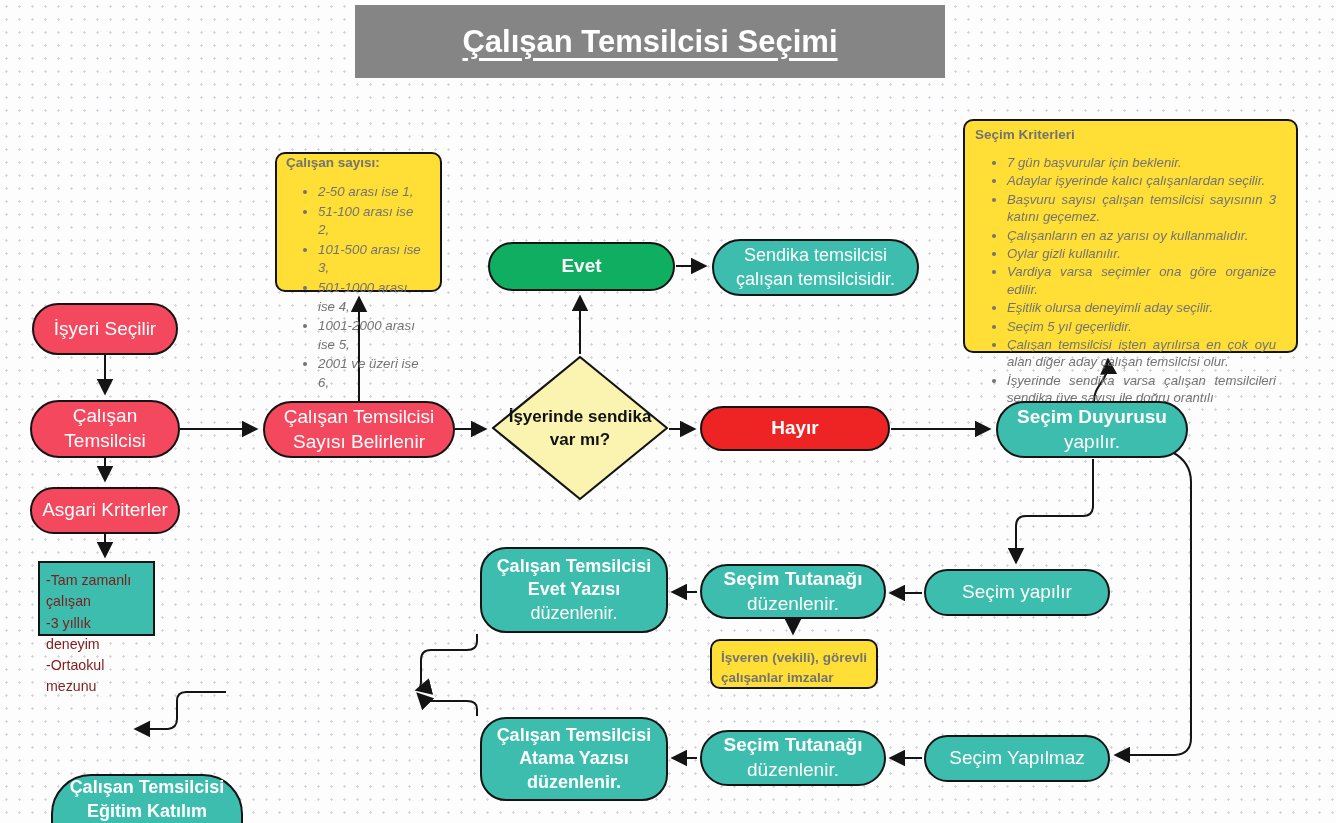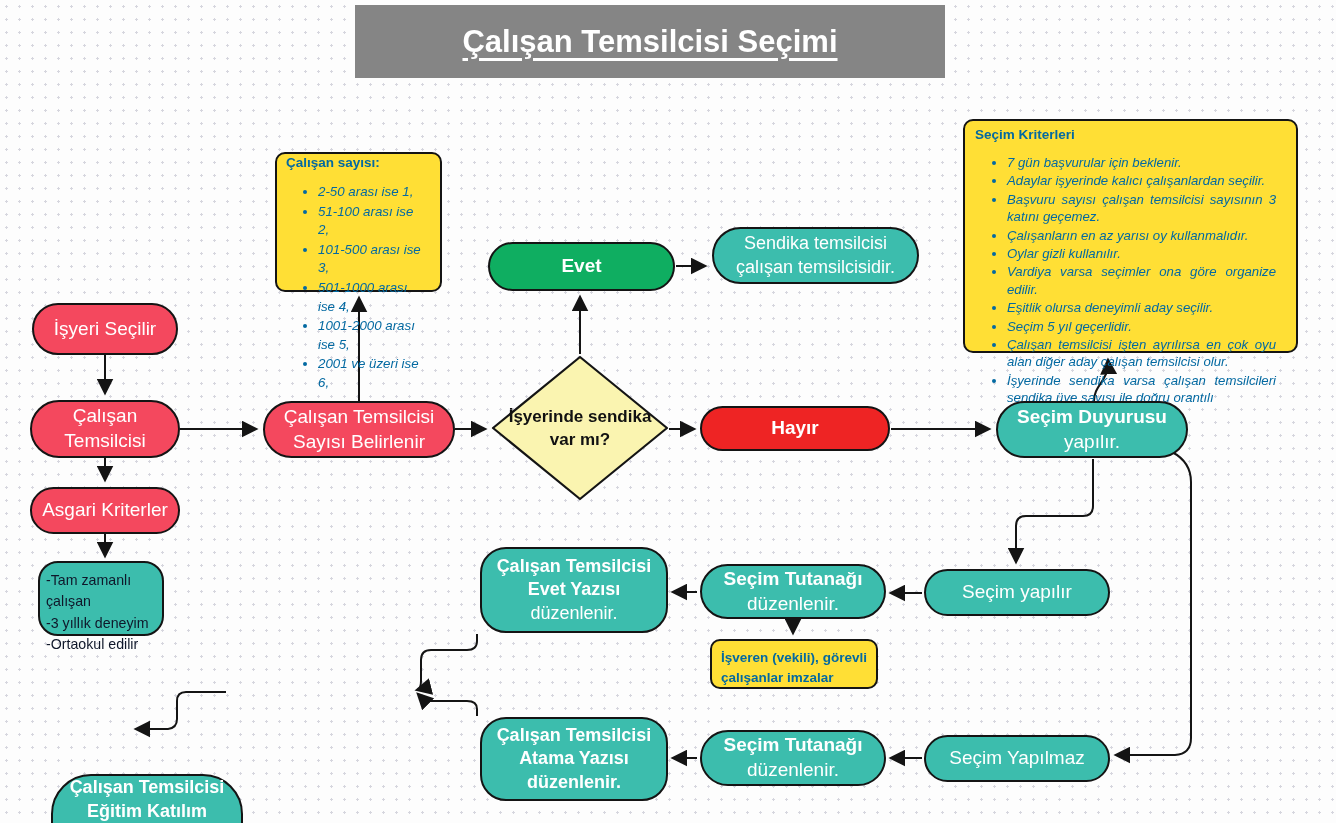--- a/index.html
+++ b/index.html
@@ -30,47 +30,47 @@
   .pink  { background:#F4485E; }
   .teal  { background:#3CBDAD; }
   .green { background:#0FAE61; font-weight:bold; }
   .red   { background:#EE2424; font-weight:bold; }
   .b { font-weight:bold; display:block; }
   .r { display:block; }
   .sm { font-size:18px; }
   .note {
     position:absolute; z-index:2; box-sizing:border-box;
     background:#FFDF35; border:2px solid #141414; border-radius:10px;
-    color:#0369a1; text-align:left;
+    color:#737373; text-align:left;
   }
   .note h4 { margin:0; font-size:13.5px; }
   .note ul { margin:10px; padding-left:22px;font-style:italic; }
   .note li { margin:1px 0; }
   #note-calisan-sayisi { left:275px; top:152px; width:167px; height:140px; padding:0 9px; font-size:13.3px; line-height:1.4; }
   #note-secim-kriterleri { left:963px; top:119px; width:335px; height:234px; padding:5px 10px; font-size:13.2px; line-height:1.32; }
   #note-secim-kriterleri li { text-align:justify; }
   #note-isveren { left:710px; top:639px; width:168px; height:50px; padding:7px 9px; font-size:13.5px; font-weight:bold; text-align:justify; line-height:1.45; }
   #kriter-listesi {
     position:absolute; z-index:2; box-sizing:border-box;
-    left:38px; top:561px; width:126px; height:75px;
-    background:#3CBDAD; border:2px solid #141414; border-radius:20px;
-    color:#0f172a; font-size:14.2px; line-height:1.5; padding:7px 6px; text-align:left;
+    left:38px; top:561px; width:117px; height:75px;
+    background:#3CBDAD; border:2px solid #141414; border-radius:0;
+    color:#7f1d1d; font-size:14.2px; line-height:1.5; padding:7px 6px; text-align:left;
   }
   #diamond-label {
     position:absolute; z-index:2; left:500px; top:386px; width:160px; height:86px;
     display:flex; align-items:center; justify-content:center; text-align:center;
     color:#111; font-weight:bold; font-size:17px; line-height:1.35;
   }
   
   #isyeri-secilir     { left:32px;  top:303px; width:146px; height:52px; }
   #calisan-temsilcisi { left:30px;  top:400px; width:150px; height:58px; }
   #asgari-kriterler   { left:30px;  top:487px; width:150px; height:47px; }
   #sayisi-belirlenir  { left:263px; top:401px; width:192px; height:57px; }
   #evet               { left:488px; top:242px; width:187px; height:49px; }
-  #sendika-temsilcisi { left:712px; top:227px; width:207px; height:57px; font-size:18px; }
+  #sendika-temsilcisi { left:712px; top:239px; width:207px; height:57px; font-size:18px; }
   #hayir              { left:700px; top:406px; width:190px; height:45px; }
   #secim-duyurusu     { left:996px; top:401px; width:192px; height:57px; }
   #secim-yapilir      { left:924px; top:569px; width:186px; height:47px; }
   #secim-tutanagi-1   { left:700px; top:564px; width:186px; height:55px; }
   #atama-yazisi-1     { left:480px; top:547px; width:188px; height:86px; }
   #egitimi-duzenlenir { left:228px; top:650px; width:186px; height:81px; border-radius:40px; }
   #katilim-formu      { left:51px;  top:734px; width:192px; height:98px; border-radius:40px;margin-top:40px; }
   #atama-yazisi-2     { left:480px; top:717px; width:188px; height:84px; }
   #secim-tutanagi-2   { left:700px; top:730px; width:186px; height:56px; }
   #secim-yapilmaz     { left:924px; top:735px; width:186px; height:47px; }
@@ -152,21 +152,21 @@
     <span>Çalışan Temsilcisi</span>
   </div>
 
   <div class="node pill pink" id="asgari-kriterler">
     <span>Asgari Kriterler</span>
   </div>
 
   <div id="kriter-listesi">
     <div>-Tam zamanlı çalışan</div>
     <div>-3 yıllık deneyim</div>
-    <div>-Ortaokul edilir</div>
+    <div>-Ortaokul mezunu</div>
   </div>
 
   <div class="node pill pink" id="sayisi-belirlenir">
     <span>Çalışan Temsilcisi Sayısı Belirlenir</span>
   </div>
 
   <div id="diamond-label">
     <span>İşyerinde sendika var mı?</span>
   </div>
 

